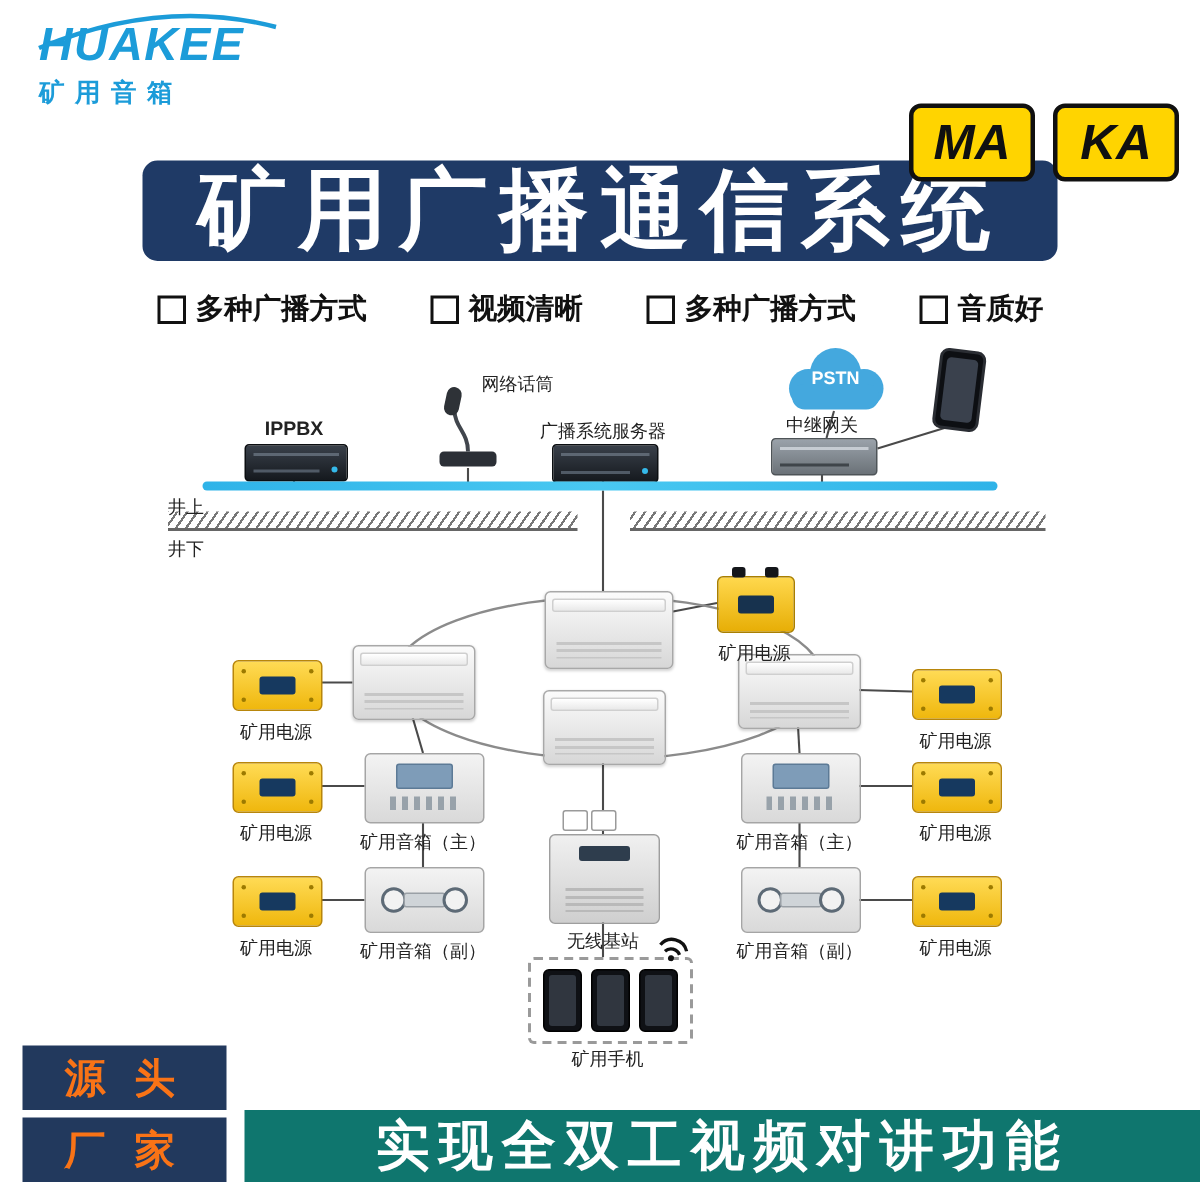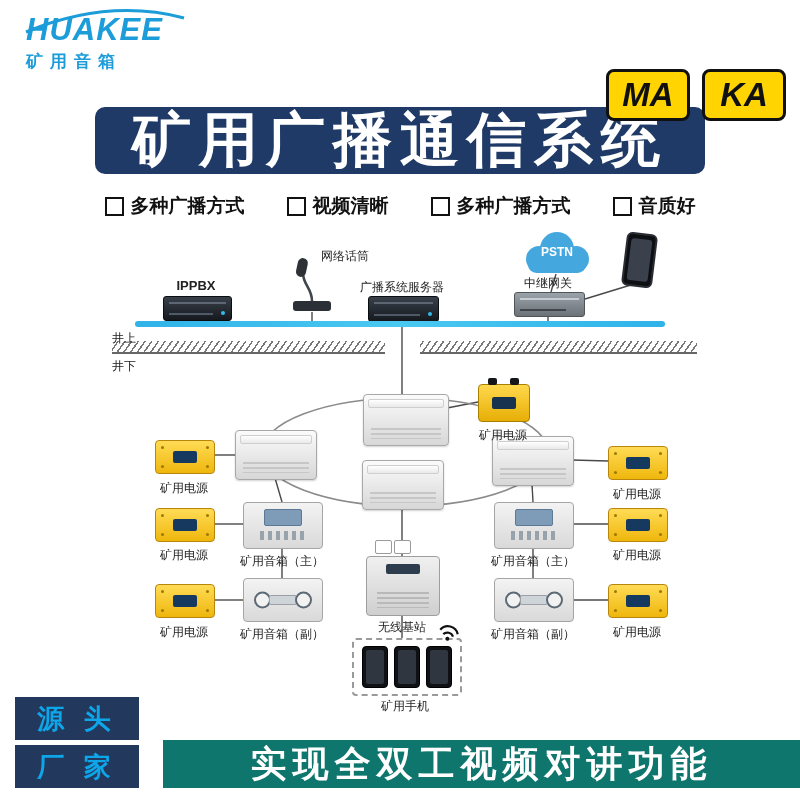--- a/index.html
+++ b/index.html
@@ -92,21 +92,21 @@
   .ins{position:absolute;width:15px;height:12px;background:#fff;border:1px solid #9a9a9a;border-radius:2px;z-index:2;}
 
   .phones-box{position:absolute;left:352px;top:638px;width:106px;height:54px;border:2px dashed #9a9a9a;
               border-radius:4px;z-index:2;}
   .mphone{position:absolute;top:6px;width:24px;height:40px;background:#0f1115;border:1px solid #000;border-radius:4px;}
   .mphone::before{content:"";position:absolute;inset:3px;background:#30363f;border-radius:2px;}
   .wifi{position:absolute;left:437px;top:622px;z-index:3;transform:rotate(14deg);}
 
   
   .badges{position:absolute;left:15px;top:697px;z-index:4;}
-  .badge{width:124px;height:43px;background:#22395D;color:#0ea5e9;display:flex;align-items:center;justify-content:center;
+  .badge{width:136px;height:43px;background:#22395D;color:#f97316;display:flex;align-items:center;justify-content:center;
          font-size:27px;font-weight:700;letter-spacing:6px;margin-bottom:5px;}
   .bottom-banner{position:absolute;left:163px;top:740px;width:637px;height:48px;background:#0f766e;
                  display:flex;align-items:center;justify-content:center;color:#fff;
                  font-size:36px;font-weight:800;letter-spacing:6px;z-index:3;}
 </style>
 </head>
 <body>
 
 <div class="page">
 

